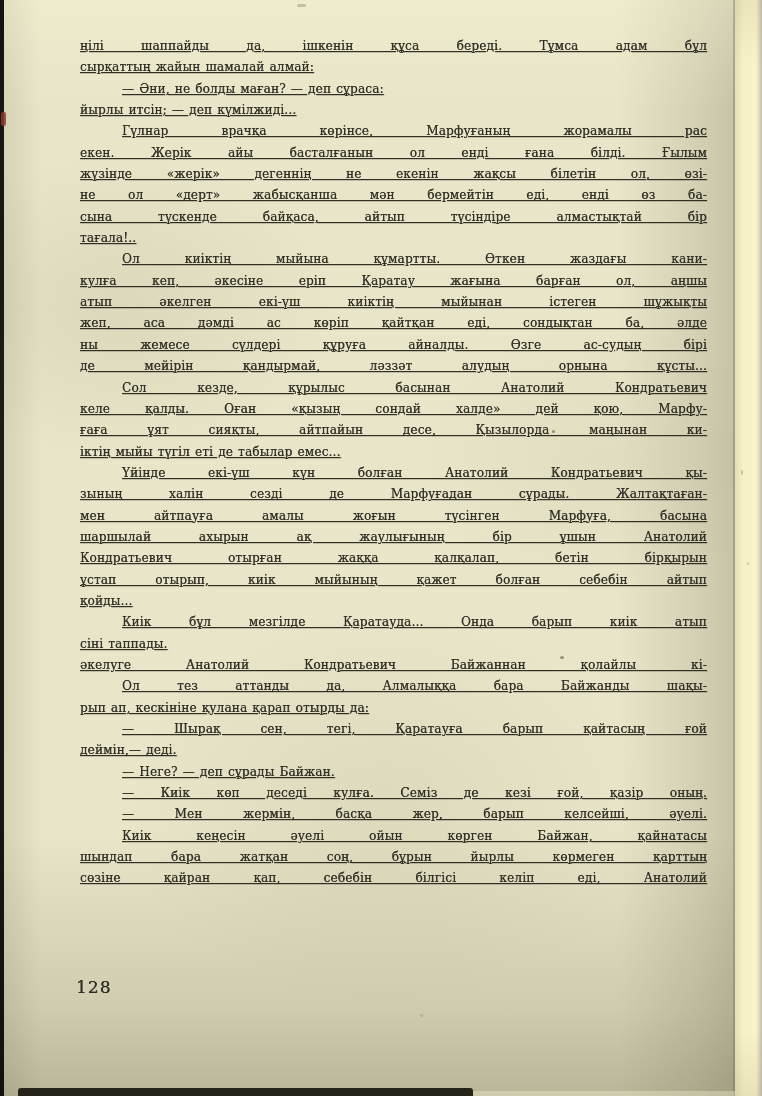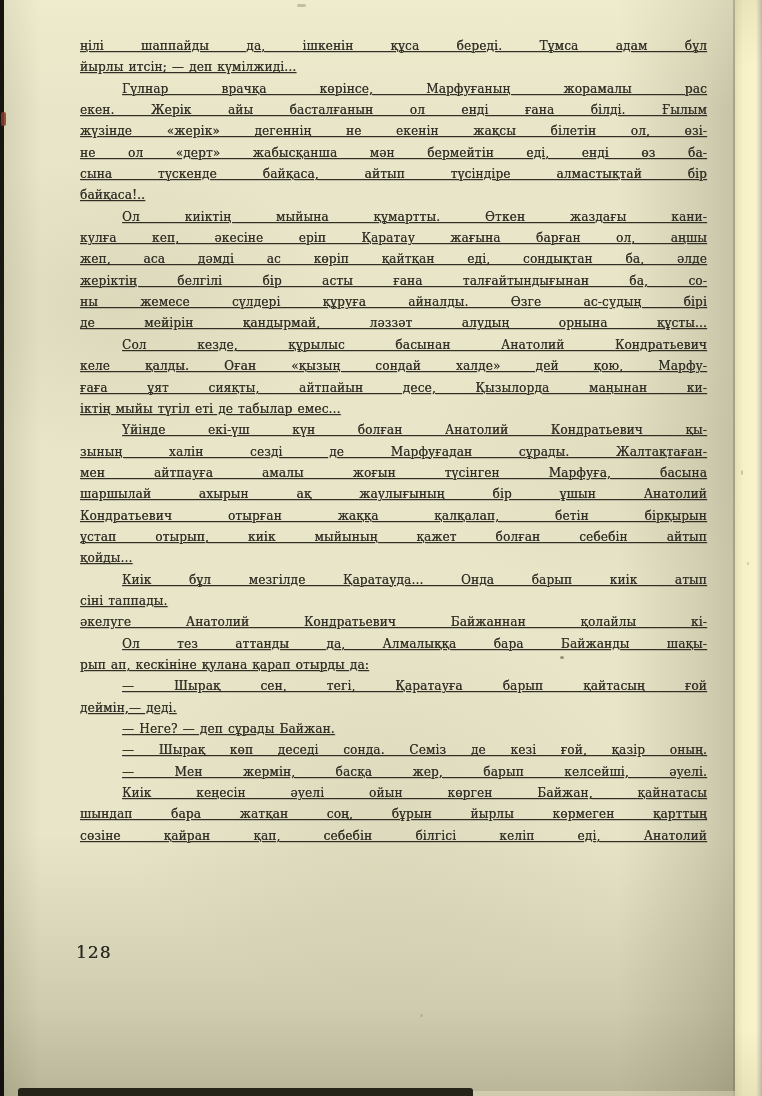--- a/index.html
+++ b/index.html
@@ -95,21 +95,21 @@
   }
   .line.j {
     text-align: justify;
     text-align-last: justify;
   }
   .line.indent {
     padding-left: 42px;
   }
   .page-number {
     position: absolute;
-    left: 72px; top: 942px;
+    left: 72px; top: 977px;
     font-size: 17px;
     letter-spacing: 1px;
     color: #2c2a22;
     text-shadow: 0.3px 0.3px 0.4px rgba(44,42,34,0.8);
   }
   
   .speck { position: absolute; background: rgba(78,72,52,0.55); border-radius: 50%; }
   .speck.s1 { left: 297px; top: 4px;  width: 9px; height: 3px; border-radius: 2px; opacity: .5; }
   .speck.s2 { left: 552px; top: 430px; width: 3px; height: 3px; }
   .speck.s3 { left: 560px; top: 656px; width: 4px; height: 3px; }
@@ -117,31 +117,33 @@
   .speck.s5 { left: 747px; top: 562px; width: 2px; height: 3px; opacity: .45; }
   .speck.s6 { left: 420px; top: 1014px; width: 3px; height: 3px; opacity: .35; }
 </style>
 </head>
 <body>
 
 <div class="scan">
   <div class="page">
     <div class="text-block">
         <div class="line j">ңілі шаппайды да, ішкенін құса береді. Тұмса адам бұл</div>
+        <div class="line">сырқаттың жайын шамалай алмай:</div>
+        <div class="line indent">— Әни, не болды маған? — деп сұраса:</div>
         <div class="line">йырлы итсін; — деп күмілжиді...</div>
         <div class="line indent j">Гүлнар врачқа көрінсе, Марфуғаның жорамалы рас</div>
         <div class="line j">екен. Жерік айы басталғанын ол енді ғана білді. Ғылым</div>
         <div class="line j">жүзінде «жерік» дегеннің не екенін жақсы білетін ол, өзі-</div>
         <div class="line j">не ол «дерт» жабысқанша мән бермейтін еді, енді өз ба-</div>
         <div class="line j">сына түскенде байқаса, айтып түсіндіре алмастықтай бір</div>
-        <div class="line">байқаса!..</div>
+        <div class="line">тағала!..</div>
         <div class="line indent j">Ол киіктің мыйына құмартты. Өткен жаздағы кани-</div>
         <div class="line j">кулға кеп, әкесіне еріп Қаратау жағына барған ол, аңшы</div>
+        <div class="line j">атып әкелген екі-үш киіктің мыйынан істеген шұжықты</div>
         <div class="line j">жеп, аса дәмді ас көріп қайтқан еді, сондықтан ба, әлде</div>
-        <div class="line j">жеріктің белгілі бір асты ғана талғайтындығынан ба, со-</div>
         <div class="line j">ны жемесе сүлдері құруға айналды. Өзге ас-судың бірі</div>
         <div class="line j">де мейірін қандырмай, ләззәт алудың орнына құсты...</div>
         <div class="line indent j">Сол кезде, құрылыс басынан Анатолий Кондратьевич</div>
         <div class="line j">келе қалды. Оған «қызың сондай халде» дей қою, Марфу-</div>
         <div class="line j">ғаға ұят сияқты, айтпайын десе, Қызылорда маңынан ки-</div>
         <div class="line">іктің мыйы түгіл еті де табылар емес...</div>
         <div class="line indent j">Үйінде екі-үш күн болған Анатолий Кондратьевич қы-</div>
         <div class="line j">зының халін сезді де Марфуғадан сұрады. Жалтақтаған-</div>
         <div class="line j">мен айтпауға амалы жоғын түсінген Марфуға, басына</div>
         <div class="line j">шаршылай ахырын ақ жаулығының бір ұшын Анатолий</div>
@@ -149,21 +151,21 @@
         <div class="line j">ұстап отырып, киік мыйының қажет болған себебін айтып</div>
         <div class="line">қойды...</div>
         <div class="line indent j">Киік бұл мезгілде Қаратауда... Онда барып киік атып</div>
         <div class="line">сіні таппады.</div>
         <div class="line j">әкелуге Анатолий Кондратьевич Байжаннан қолайлы кі-</div>
         <div class="line indent j">Ол тез аттанды да, Алмалыққа бара Байжанды шақы-</div>
         <div class="line">рып ап, кескініне қулана қарап отырды да:</div>
         <div class="line indent j">— Шырақ сен, тегі, Қаратауға барып қайтасың ғой</div>
         <div class="line">деймін,— деді.</div>
         <div class="line indent">— Неге? — деп сұрады Байжан.</div>
-        <div class="line indent j">— Шырақ көп деседі сонда. Семіз де кезі ғой, қазір оның.</div>
+        <div class="line indent j">— Киік көп деседі кулға. Семіз де кезі ғой, қазір оның.</div>
         <div class="line indent j">— Мен жермін, басқа жер, барып келсейші, әуелі.</div>
         <div class="line indent j">Киік кеңесін әуелі ойын көрген Байжан, қайнатасы</div>
         <div class="line j">шындап бара жатқан соң, бұрын йырлы көрмеген қарттың</div>
         <div class="line j">сөзіне қайран қап, себебін білгісі келіп еді, Анатолий</div>
       </div>
     <div class="page-number">128</div>
   </div>
   <div class="edge-left"></div>
   <div class="red-mark"></div>
   <div class="edge-right-seam"></div>

